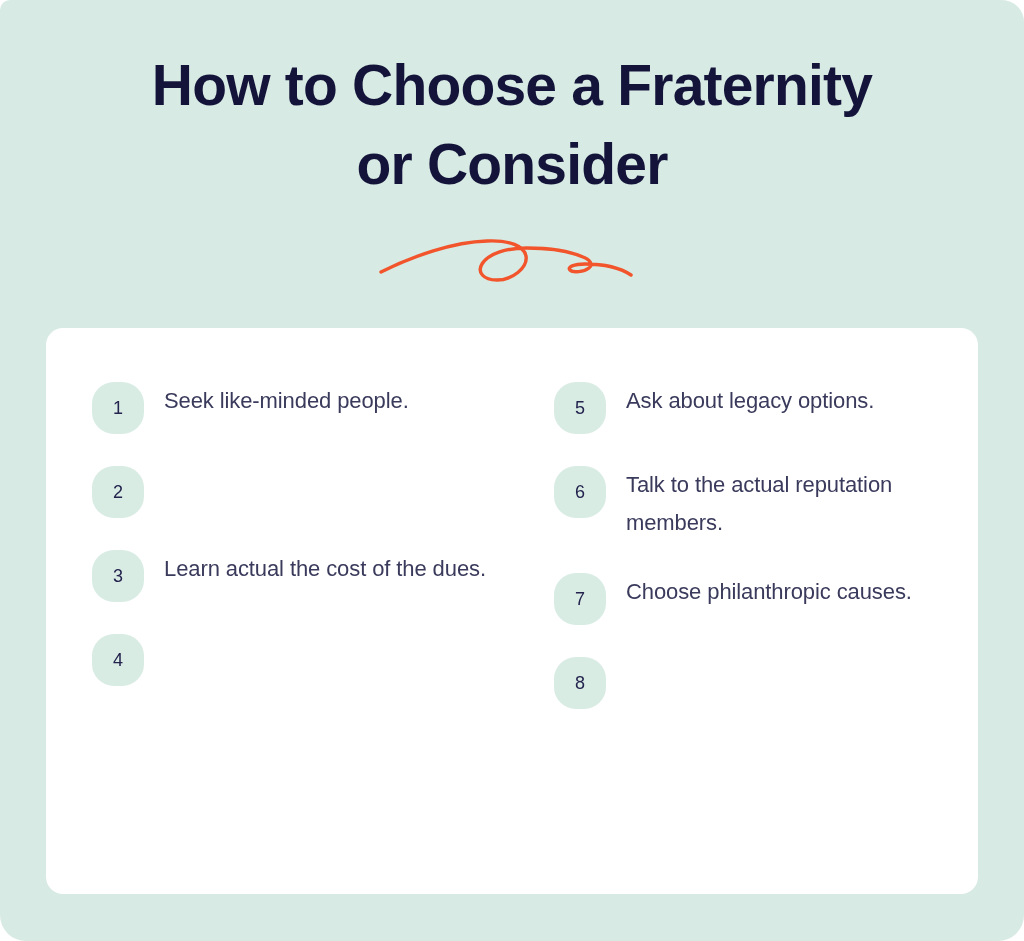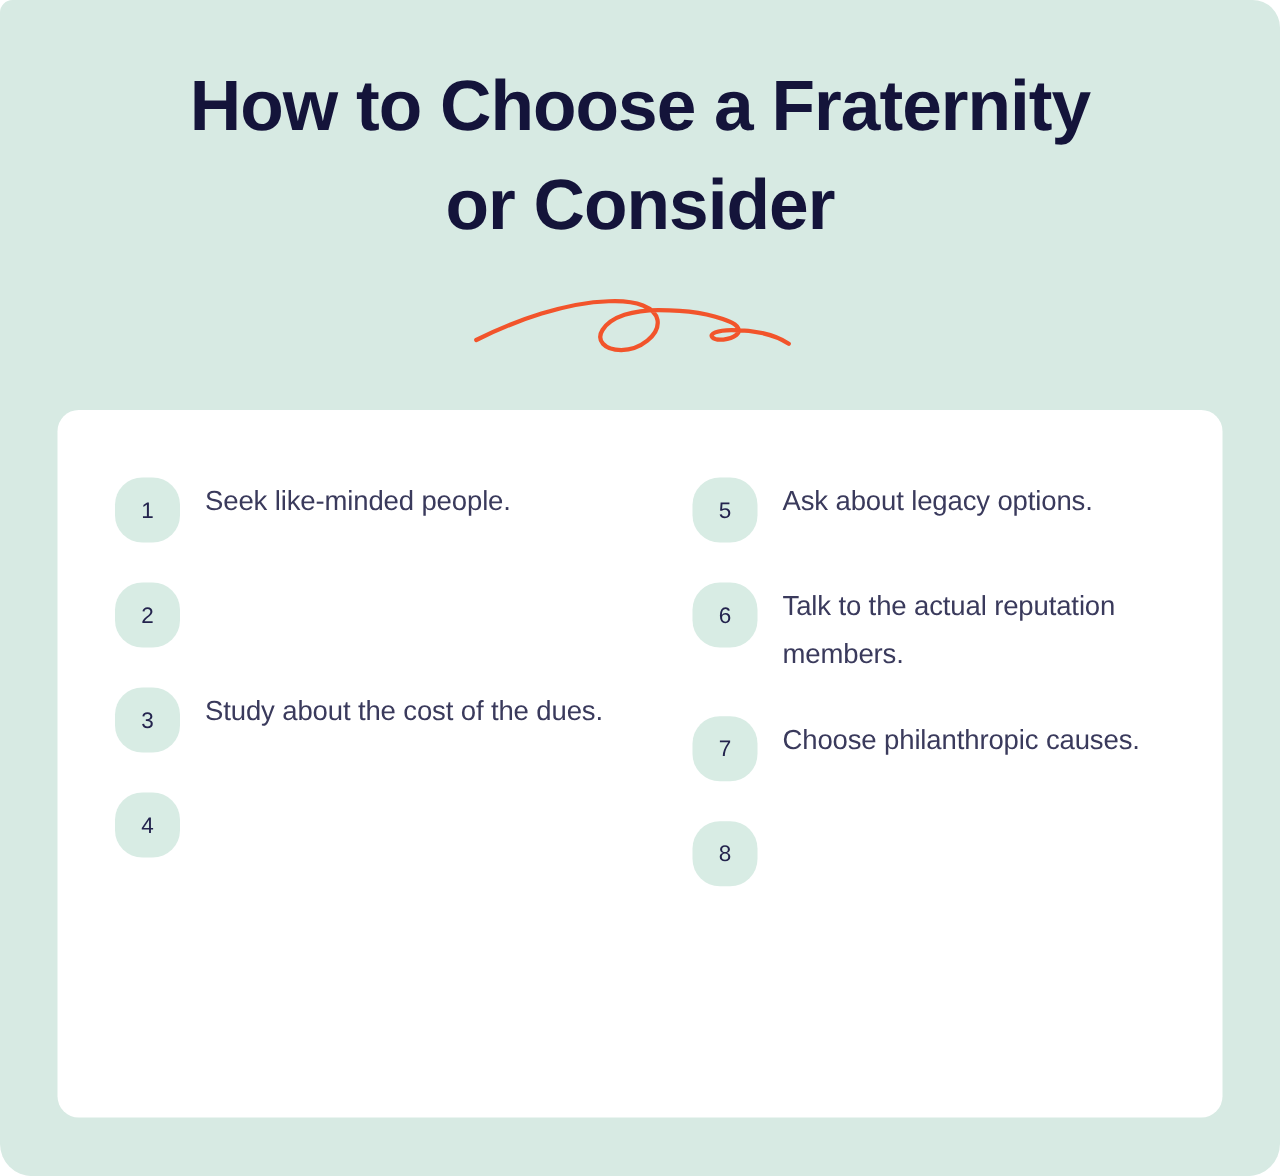--- a/index.html
+++ b/index.html
@@ -174,21 +174,21 @@
           <div class="badge">1</div>
           <div class="item-text">Seek like-minded people.</div>
         </div>
 
         <div class="list-item">
           <div class="badge">2</div>
         </div>
 
         <div class="list-item">
           <div class="badge">3</div>
-          <div class="item-text">Study about the cost of the dues.</div>
+          <div class="item-text">Learn actual the cost of the dues.</div>
         </div>
 
         <div class="list-item">
           <div class="badge">4</div>
         </div>
 
       </div>
 
       <div class="column col-right">
 

